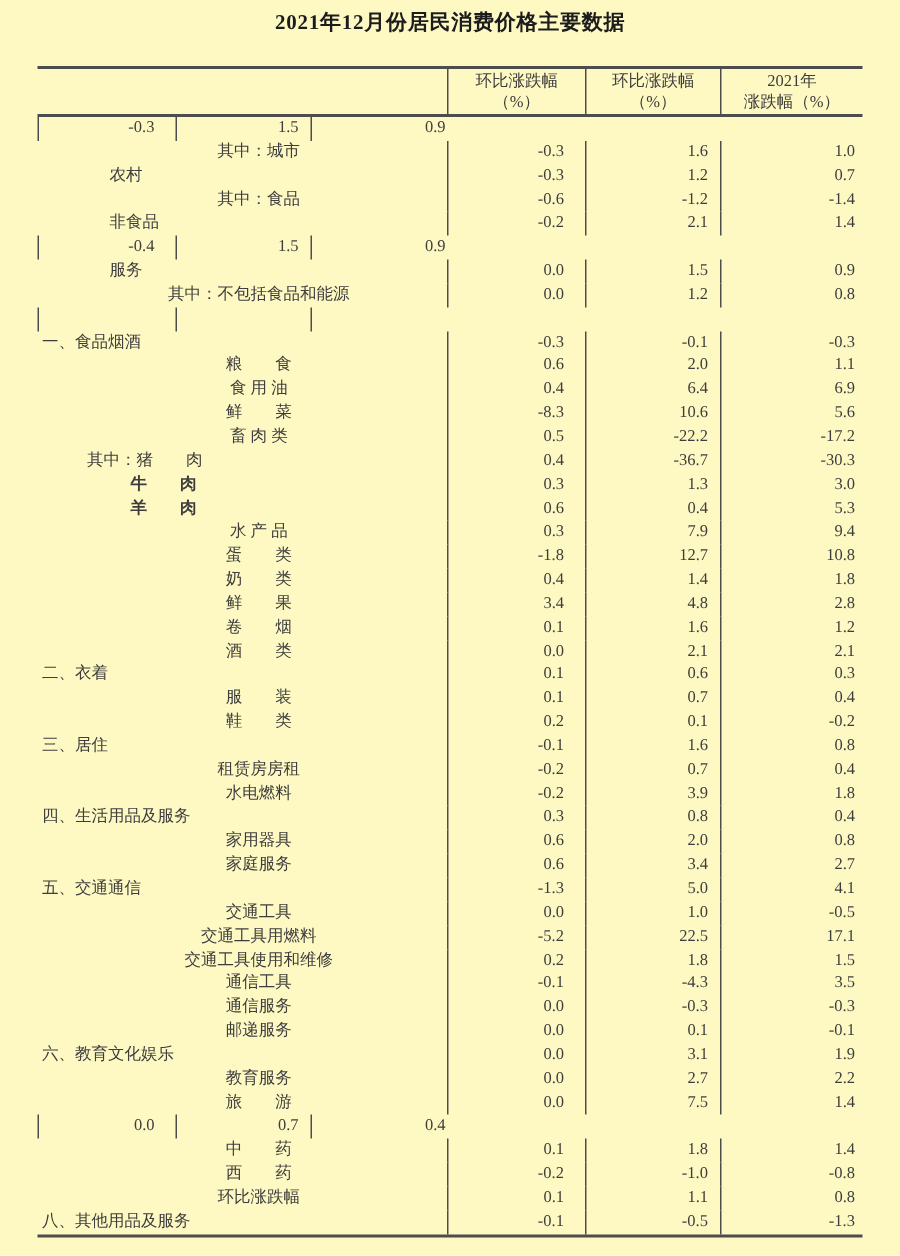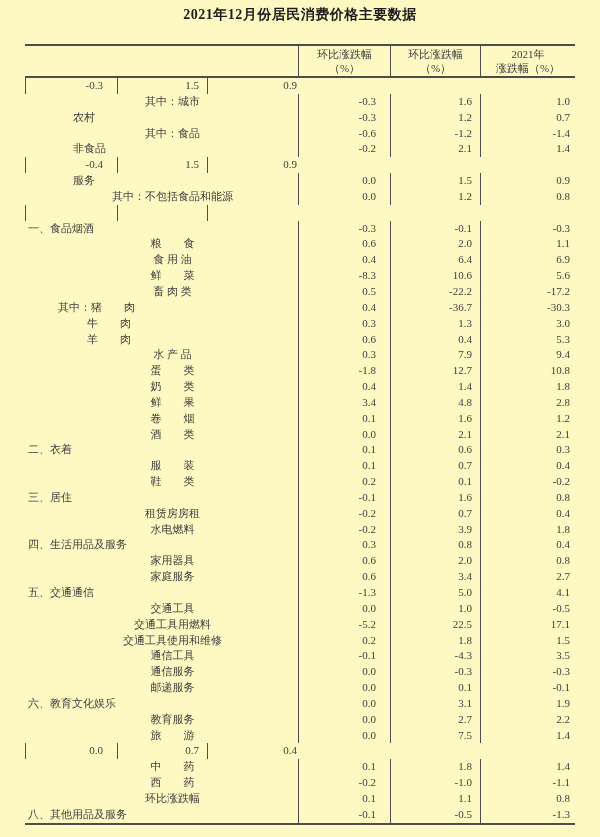--- a/index.html
+++ b/index.html
@@ -54,21 +54,21 @@
     white-space: nowrap;
   }
   .nc.c1 { width: 92px; padding-right: 14px; }
   .nc.c2 { width: 90px; padding-right: 8px; }
   .nc.c3 { width: 95px; padding-right: 5px; }
 
   .ind-0 { padding-left: 3px; }
   .ind-1 { padding-left: 22px; text-align: center; }
   .ind-2 { padding-left: 48px; }
   .ind-3 { padding-left: 33px; }
-  .ind-4 { padding-left: 62px; }
+  .ind-4 { padding-left: 62px; font-weight: bold; }
 </style>
 </head>
 <body>
 
 <div class="page">
 
   <div class="page-title">2021年12月份居民消费价格主要数据</div>
 
   <div class="price-table">
 
@@ -346,21 +346,21 @@
         <div class="trow">
           <div class="lc ind-1">中　　药</div>
           <div class="nc c1">0.1</div>
           <div class="nc c2">1.8</div>
           <div class="nc c3">1.4</div>
         </div>
         <div class="trow">
           <div class="lc ind-1">西　　药</div>
           <div class="nc c1">-0.2</div>
           <div class="nc c2">-1.0</div>
-          <div class="nc c3">-1.1</div>
+          <div class="nc c3">-0.8</div>
         </div>
         <div class="trow">
           <div class="lc ind-1">环比涨跌幅</div>
           <div class="nc c1">0.1</div>
           <div class="nc c2">1.1</div>
           <div class="nc c3">0.8</div>
         </div>
         <div class="trow">
           <div class="lc ind-0">八、其他用品及服务</div>
           <div class="nc c1">-0.1</div>

